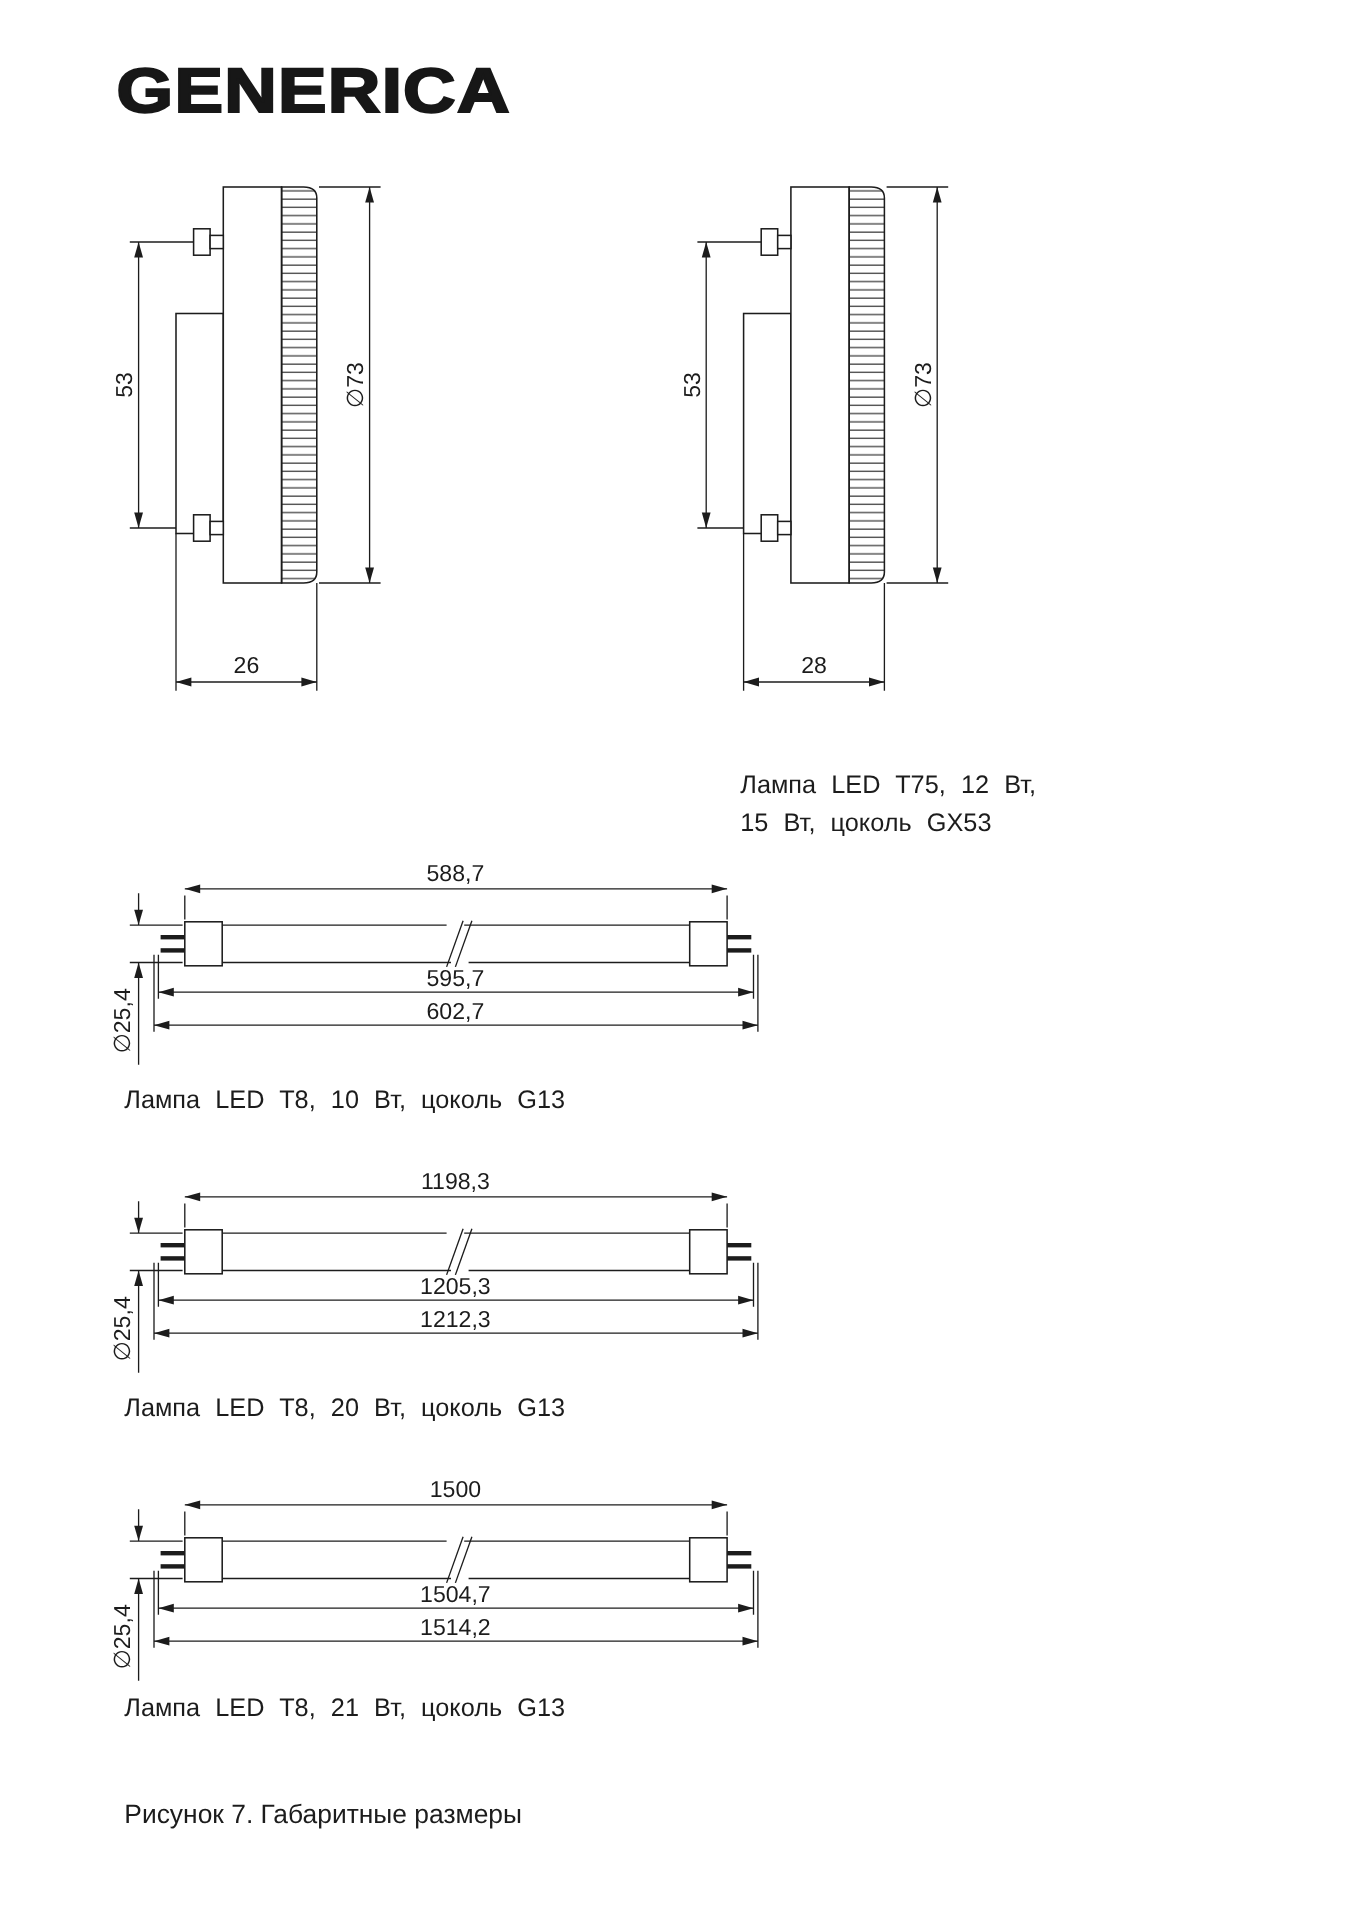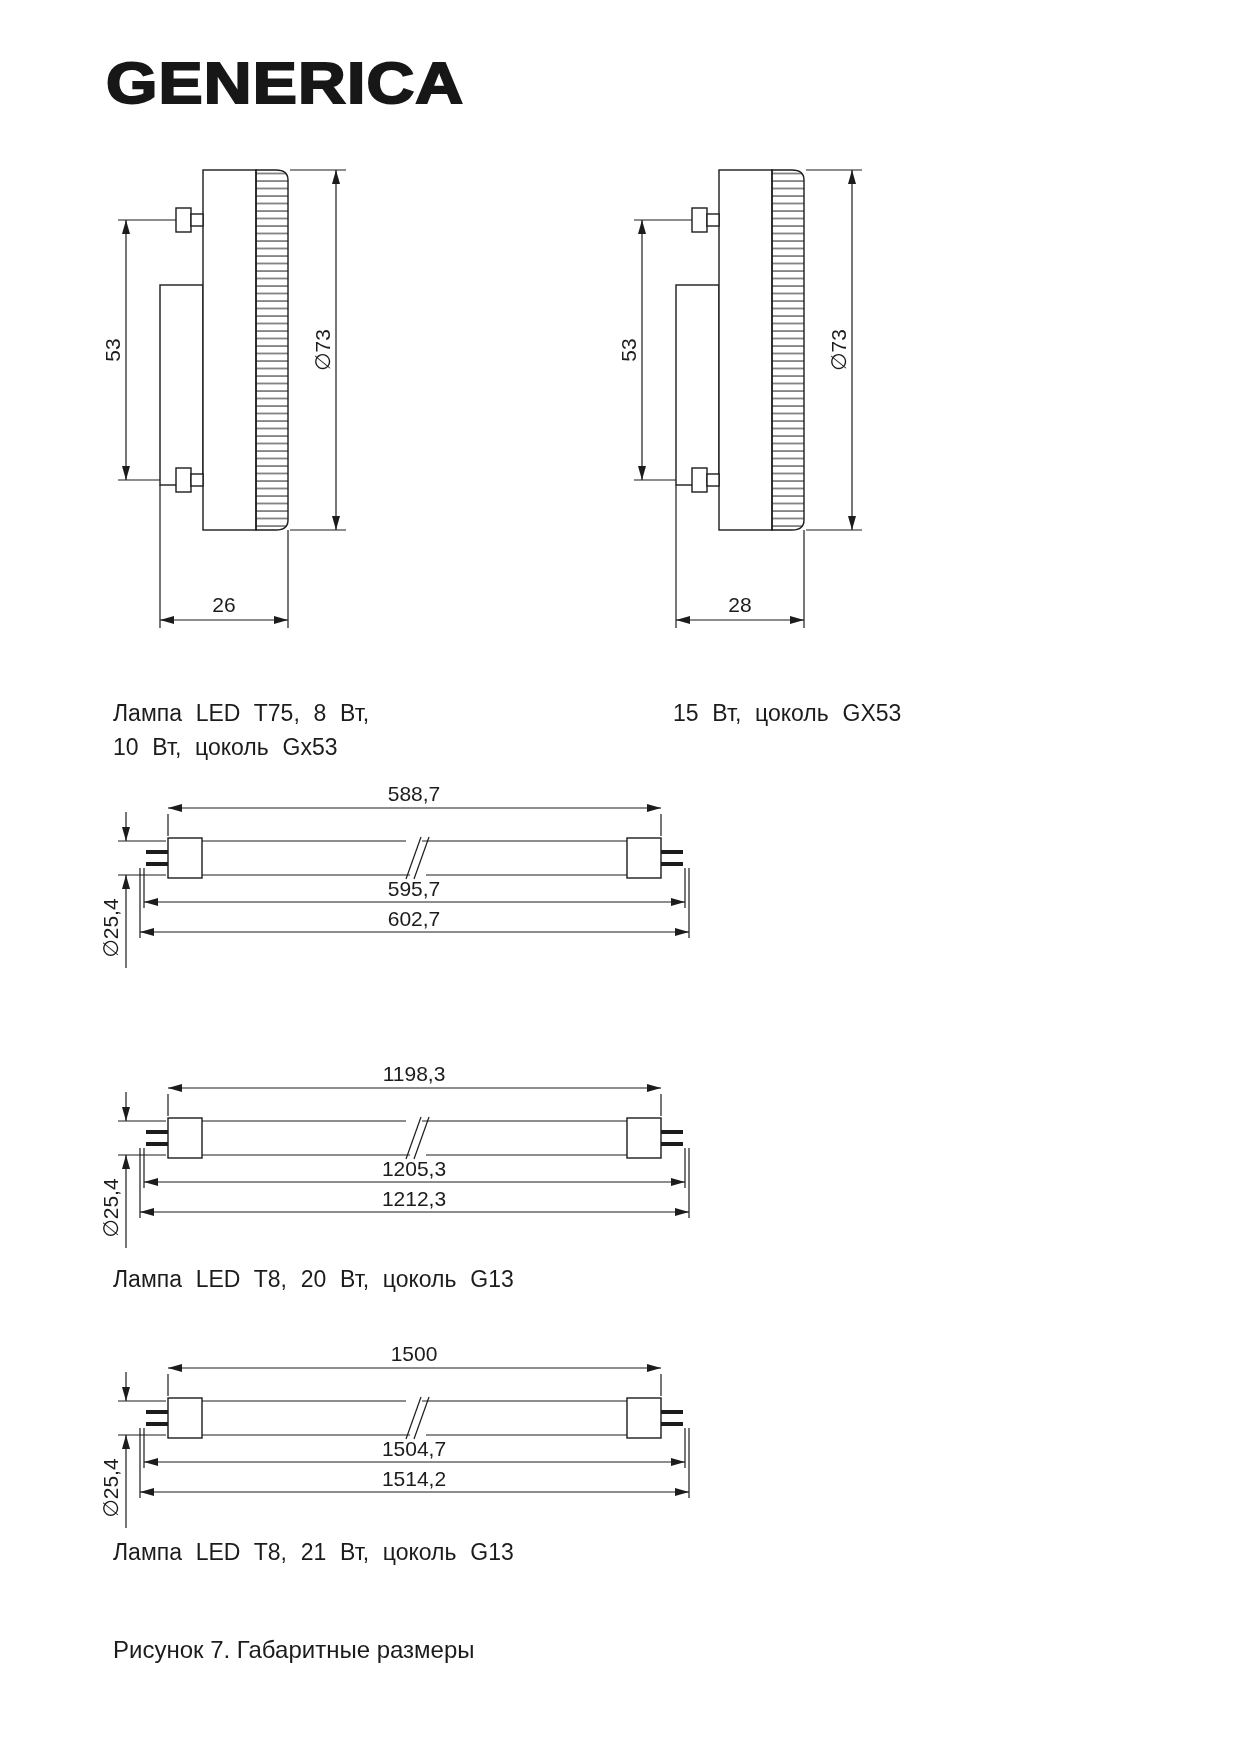--- a/index.html
+++ b/index.html
@@ -115,35 +115,33 @@
     <text x="136" y="462" text-anchor="middle">26</text>
   </svg>
 
   <svg class="drawing" style="left:576px;top:150px" width="300" height="520" viewBox="0 0 300 520">
     <use href="#gx53-graphic"></use>
     <text x="38" y="194" text-anchor="middle" transform="rotate(-90 38 200)">53</text>
     <text x="248" y="194" text-anchor="middle" transform="rotate(-90 248 200)">∅73</text>
     <text x="136" y="462" text-anchor="middle">28</text>
   </svg>
 
-  <div class="caption" style="left:85px;top:696px">
-    <div>Лампа LED T75, 8 Вт,</div>
-    <div>10 Вт, цоколь Gx53</div>
-  </div>
   <div class="caption" style="left:645px;top:696px">
+    <div>Лампа LED T75, 12 Вт,</div>
     <div>15 Вт, цоколь GX53</div>
   </div>
 
   <svg class="drawing" style="left:60px;top:768px" width="660" height="215" viewBox="0 0 660 215">
     <use href="#tube-graphic"></use>
     <text x="326" y="33" text-anchor="middle">588,7</text>
     <text x="326" y="128" text-anchor="middle">595,7</text>
     <text x="326" y="158" text-anchor="middle">602,7</text>
     <text x="38" y="152" text-anchor="middle" transform="rotate(-90 38 160)">∅25,4</text>
   </svg>
+  <div class="caption" style="left:85px;top:982px">Лампа LED T8, 10 Вт, цоколь G13</div>
 
   <svg class="drawing" style="left:60px;top:1048px" width="660" height="215" viewBox="0 0 660 215">
     <use href="#tube-graphic"></use>
     <text x="326" y="33" text-anchor="middle">1198,3</text>
     <text x="326" y="128" text-anchor="middle">1205,3</text>
     <text x="326" y="158" text-anchor="middle">1212,3</text>
     <text x="38" y="152" text-anchor="middle" transform="rotate(-90 38 160)">∅25,4</text>
   </svg>
   <div class="caption" style="left:85px;top:1262px">Лампа LED T8, 20 Вт, цоколь G13</div>
 

